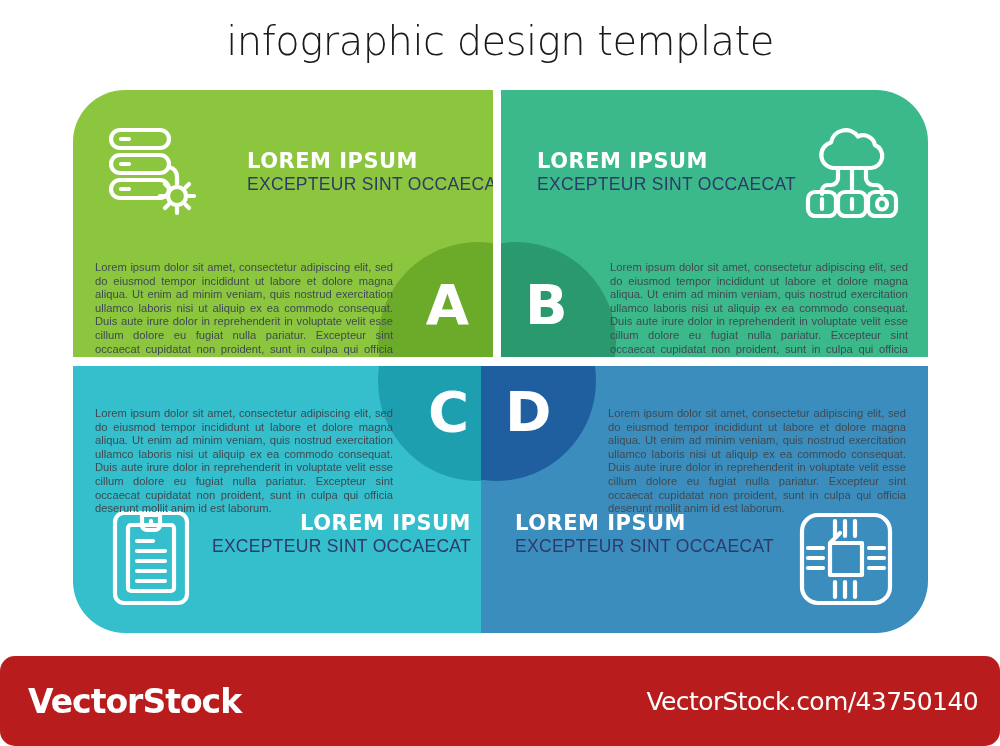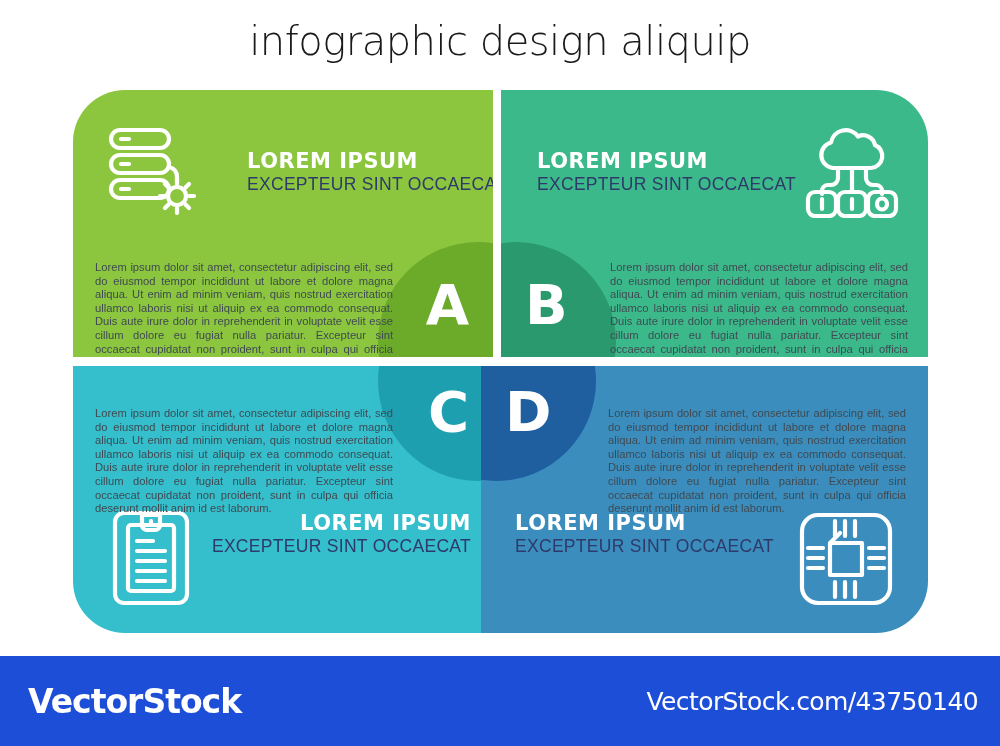--- a/index.html
+++ b/index.html
@@ -150,21 +150,21 @@
     font-size: 25px;
     font-weight: normal;
     color: #ffffff;
     letter-spacing: -0.6px;
     text-align: right;
   }
 </style>
 </head>
 <body style="background: rgb(255, 255, 255);">
 
-<div class="title">infographic design aliquip</div>
+<div class="title">infographic design template</div>
 
 <div class="board">
 
   <div class="panel" id="panel-a" style="background: rgb(140, 198, 63);">
     <div class="badge" style="background: rgb(108, 171, 42);"></div>
     <div class="badge-letter">A</div>
 
     <div class="icon-wrap">
       <svg width="100" height="100" viewBox="0 0 100 100" fill="none" stroke="#ffffff" stroke-width="4.2" stroke-linecap="round" stroke-linejoin="round">
         <rect x="8" y="8" width="58" height="18" rx="9"></rect>
@@ -266,16 +266,16 @@
     <div class="head-block">
       <div class="head-main">LOREM IPSUM</div>
       <div class="head-sub">EXCEPTEUR SINT OCCAECAT</div>
     </div>
 
     <div class="body-copy">Lorem ipsum dolor sit amet, consectetur adipiscing elit, sed do eiusmod tempor incididunt ut labore et dolore magna aliqua. Ut enim ad minim veniam, quis nostrud exercitation ullamco laboris nisi ut aliquip ex ea commodo consequat. Duis aute irure dolor in reprehenderit in voluptate velit esse cillum dolore eu fugiat nulla pariatur. Excepteur sint occaecat cupidatat non proident, sunt in culpa qui officia deserunt mollit anim id est laborum.</div>
   </div>
 
 </div>
 
-<div class="footer" style="background: #1d4ed8;">
+<div class="footer" style="background: #b91c1c; border-radius: 15px;">
   <div class="footer-brand">VectorStock</div>
   <div class="footer-url">VectorStock.com/43750140</div>
 </div>
 
 </body></html>

